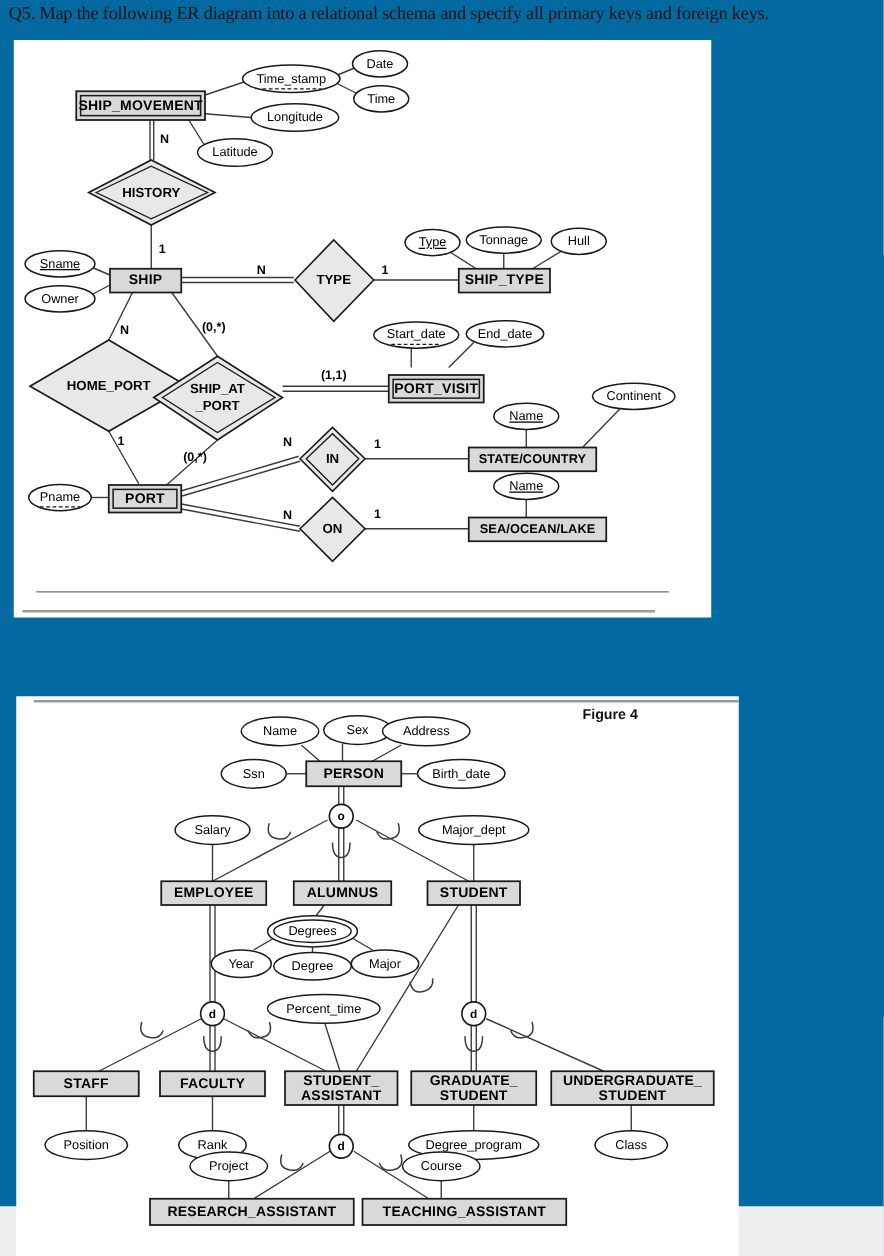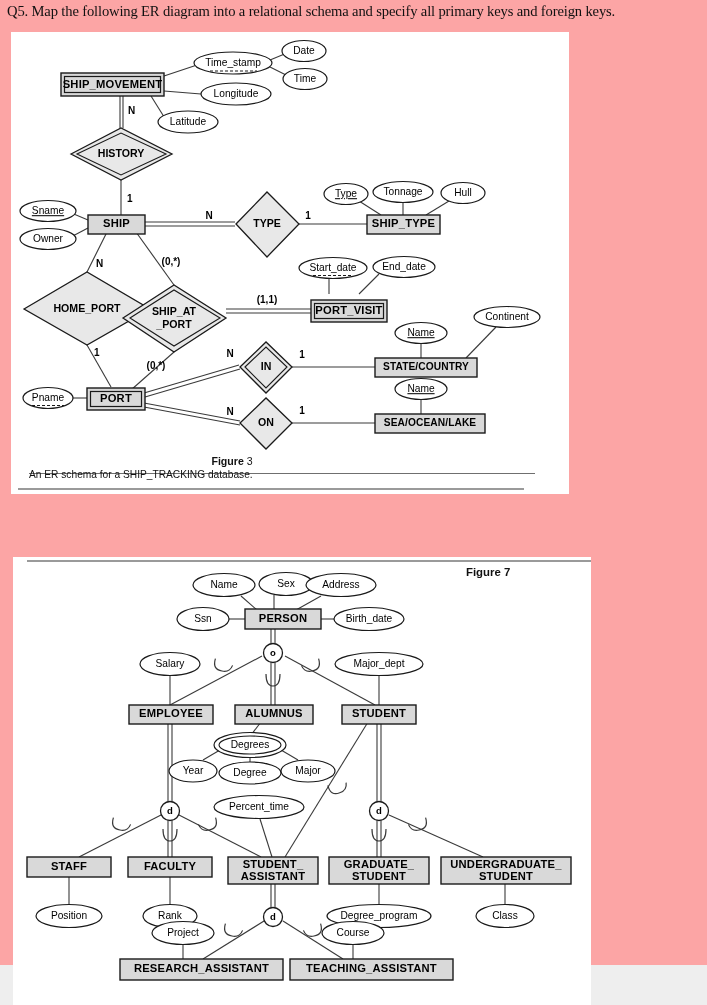--- a/index.html
+++ b/index.html
@@ -9,22 +9,21 @@
     background: #eeeeee;
     width: 707px;
     height: 1005px;
     overflow: hidden;
     font-family: "Liberation Serif", serif;
   }
   #page {
     position: relative;
     width: 707px;
     height: 965px;
-    background: #fca5a5;
-    text-align: right;
+    background: #0369a1;
   }
   .qtext {
     position: absolute;
     font-family: "Liberation Serif", serif;
     font-size: 14.6px;
     color: #111111;
     letter-spacing: -0.15px;
     white-space: nowrap;
   }
   #q5-text { left: 7px; top: 3px; }
@@ -284,27 +283,20 @@
         <text class="card-lbl" x="219" y="325" text-anchor="middle">N</text>
         <text class="card-lbl" x="291" y="326" text-anchor="middle">1</text>
         <text class="card-lbl" x="219" y="383" text-anchor="middle">N</text>
         <text class="card-lbl" x="291" y="382" text-anchor="middle">1</text>
       </g>
     </svg>
 
     <div class="hrule" style="left:18px; top:441px; width:506px; height:1px; background:#6f6f6f;"></div>
   </div>
 
-  <div class="figcap" id="fig3-cap">
-    <div class="fnum">
-      <span>Figure</span>
-      <span class="n">3</span>
-    </div>
-    <div class="fdesc">An ER schema for a SHIP_TRACKING database.</div>
-  </div>
 
   <div class="hrule" style="left:18px; top:488px; width:506px;"></div>
 
 
   <div class="panel" id="panel-fig4">
     <div class="hrule" style="left:14px; top:3px; width:564px; height:2px;"></div>
 
     <svg class="diagram" width="578" height="448" viewBox="0 0 578 448">
 
       <g>
@@ -500,15 +492,15 @@
 
         <rect class="ent" x="107" y="402" width="163" height="21"></rect>
         <text class="lbl ent-lbl" x="188.5" y="412.5">RESEARCH_ASSISTANT</text>
 
         <rect class="ent" x="277" y="402" width="163" height="21"></rect>
         <text class="lbl ent-lbl" x="358.5" y="412.5">TEACHING_ASSISTANT</text>
       </g>
     </svg>
   </div>
 
-  <div id="fig4-label">Figure 7</div>
+  <div id="fig4-label">Figure 4</div>
 
 </div>
 
 </body></html>

